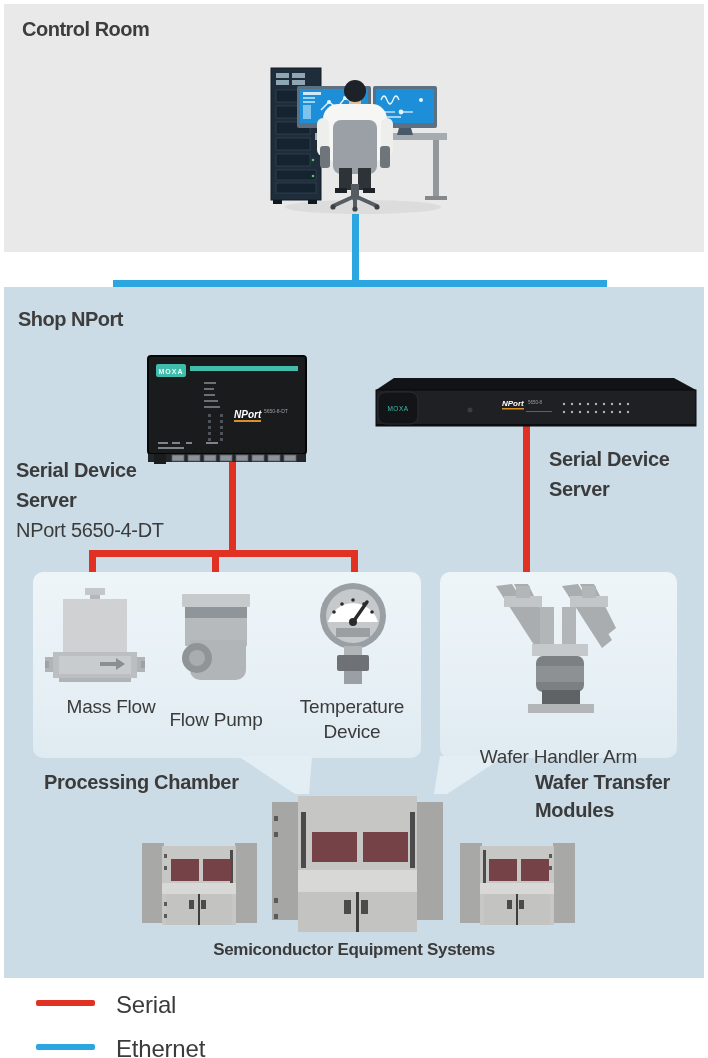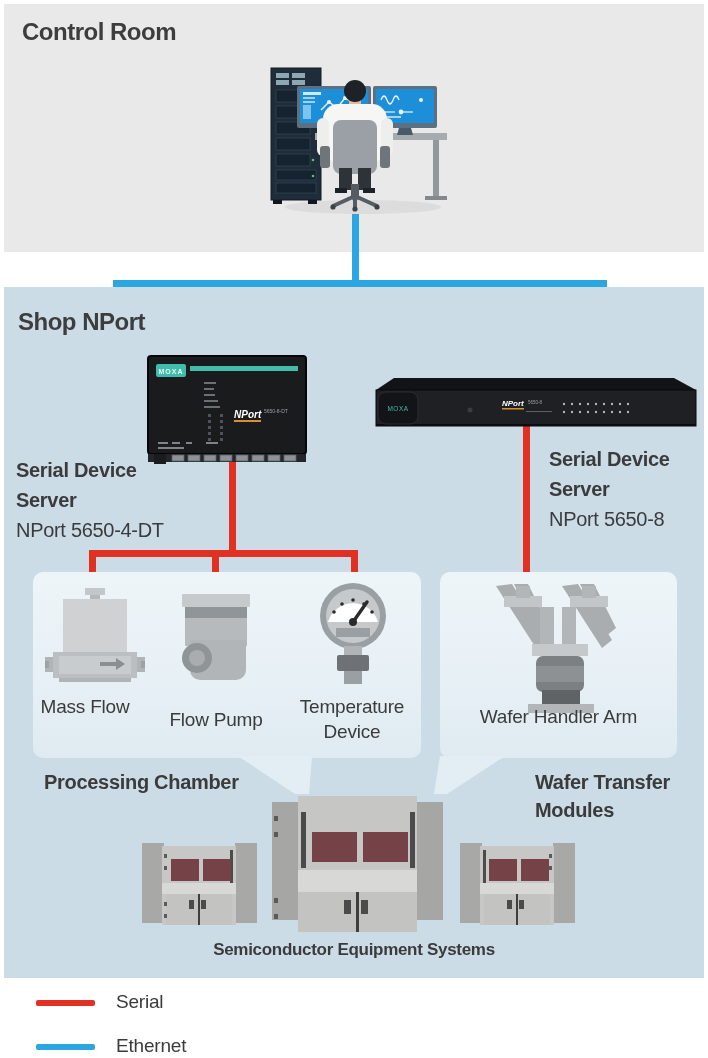--- a/index.html
+++ b/index.html
@@ -1,36 +1,36 @@
 <!DOCTYPE html>
 <html><head>
 <meta charset="utf-8">
 <style>
   html,body{margin:0;padding:0;background:#ffffff;}
   .canvas{
     position:relative;width:708px;height:1058px;background:#ffffff;overflow:hidden;
     font-family:"Liberation Sans", sans-serif;color:#3b3b3b;
   }
   .abs{position:absolute;}
-  .section-title{font-size:24px;font-weight:bold;letter-spacing:-0.5px;color:#3d3d3d;}
+  .section-title{font-size:20px;font-weight:bold;letter-spacing:-0.5px;color:#3d3d3d;}
   .control-room{left:4px;top:4px;width:700px;height:248px;background:#e9e9e9;}
   .shop-floor{left:4px;top:287px;width:700px;height:691px;background:#cbdce6;}
   .panel{
     background:linear-gradient(180deg,#eef5f9 0%,#e7f0f5 55%,#dfebf1 100%);
     border-radius:10px;
   }
   .line{position:absolute;}
   .serial{background:#e03123;}
   .ethernet{background:#2ba6e0;}
   .srv-label{font-size:20px;line-height:30px;letter-spacing:-0.3px;}
   .srv-label .b{font-weight:bold;display:block;}
   .srv-label .m{display:block;}
   .dev-label{font-size:19px;line-height:25px;text-align:center;letter-spacing:-0.2px;}
   .caption{font-size:20px;font-weight:bold;letter-spacing:-0.3px;line-height:28px;margin-left:8px;}
-  .legend-label{font-size:19px;letter-spacing:-0.2px;}
+  .legend-label{font-size:24px;letter-spacing:-0.2px;}
   .legend-swatch{width:59px;height:6px;border-radius:2px;}
   .equip-caption{font-size:17px;font-weight:bold;text-align:center;letter-spacing:-0.3px;}
 </style>
 </head>
 <body>
 
 <div class="canvas">
 
   <div class="abs control-room"></div>
   <div class="abs section-title" style="left:22px;top:18px;">Control Room</div>
@@ -219,21 +219,20 @@
   </svg>
 
   <div class="abs srv-label" style="left:16px;top:455px;">
     <span class="b">Serial Device</span>
     <span class="b">Server</span>
     <span class="m">NPort 5650-4-DT</span>
   </div>
   <div class="abs srv-label" style="left:549px;top:444px;">
     <span class="b">Serial Device</span>
     <span class="b">Server</span>
-    <span class="m">NPort 5650-8</span>
   </div>
 
   <svg class="abs" style="left:45px;top:588px;" width="100" height="95" viewBox="0 0 100 95">
     <rect x="40" y="0" width="20" height="7" fill="#c4c7c9"></rect>
     <rect x="45" y="7" width="10" height="4" fill="#b5b8bb"></rect>
     <rect x="18" y="11" width="64" height="57" fill="#cfd1d3"></rect>
     <rect x="8" y="64" width="84" height="26" fill="#bcbfc2"></rect>
     <rect x="14" y="68" width="72" height="18" fill="#c9cccf"></rect>
     <g fill="#8a8f93">
       <rect x="55" y="74" width="16" height="4"></rect>
@@ -287,31 +286,31 @@
     <rect x="94" y="4" width="14" height="12" fill="#b3b6b9"></rect>
     <rect x="52" y="25" width="14" height="40" fill="#b3b6b9"></rect>
     <rect x="74" y="25" width="14" height="40" fill="#b3b6b9"></rect>
     <rect x="44" y="62" width="56" height="12" fill="#c6c9cb"></rect>
     <rect x="48" y="74" width="48" height="36" rx="7" fill="#7c8083"></rect>
     <rect x="48" y="84" width="48" height="16" fill="#8d9194"></rect>
     <rect x="54" y="108" width="38" height="16" fill="#5f6366"></rect>
     <rect x="40" y="122" width="66" height="9" fill="#b3b6b9"></rect>
   </svg>
 
-  <div class="abs dev-label" style="left:20px;top:694px;width:130px;">
+  <div class="abs dev-label" style="left:46px;top:694px;width:130px;">
     <div>Mass Flow</div>
   </div>
   <div class="abs dev-label" style="left:151px;top:707px;width:130px;">
     <div>Flow Pump</div>
   </div>
   <div class="abs dev-label" style="left:287px;top:694px;width:130px;">
     <div>Temperature</div>
     <div>Device</div>
   </div>
-  <div class="abs dev-label" style="left:440px;top:704px;width:237px;">
+  <div class="abs dev-label" style="left:440px;top:744px;width:237px;">
     <div>Wafer Handler Arm</div>
   </div>
 
   <div class="abs caption" style="left:36px;top:768px;">Processing Chamber</div>
   <div class="abs caption" style="left:527px;top:768px;">
     <div>Wafer Transfer</div>
     <div>Modules</div>
   </div>
 
   <svg class="abs" style="left:140px;top:794px;" width="440" height="144" viewBox="0 0 440 144">

